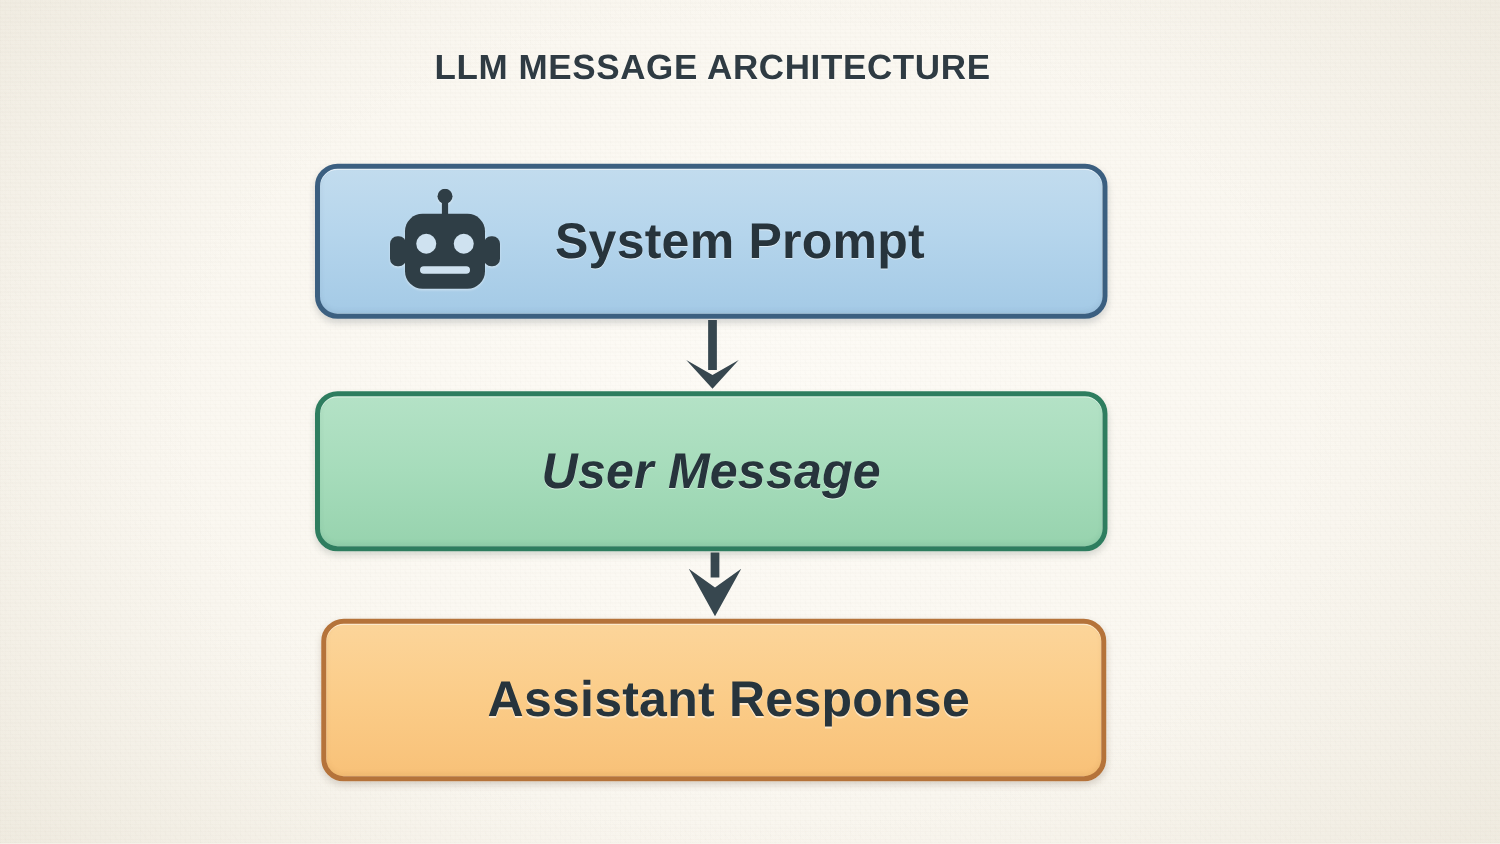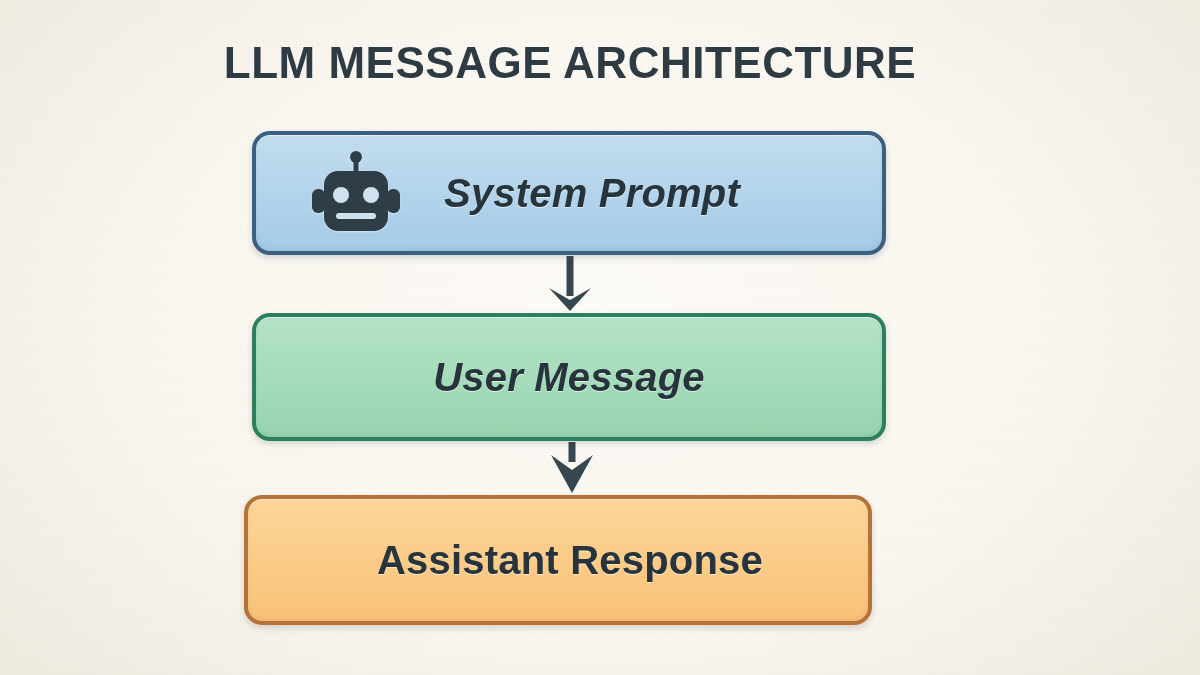--- a/index.html
+++ b/index.html
@@ -44,21 +44,21 @@
     background: radial-gradient(ellipse 760px 520px at 50% 48%, rgba(0,0,0,0) 58%, rgba(125,110,85,.055) 100%);
   }
 
   
   #title {
     position: absolute;
     left: 0;
     top: 38px;
     width: 1140px;
     text-align: center;
-    font-size: 44px;
+    font-size: 28px;
     font-weight: bold;
     letter-spacing: .5px;
     color: #2f3b43;
     text-shadow: 0 1px 0 rgba(255,255,255,.65);
     white-space: nowrap;
     z-index: 4;
   }
 
   
   .node {
@@ -87,40 +87,40 @@
     height: 124px;
     border: 4px solid #3b5f80;
     background: linear-gradient(180deg, #c2dcee 0%, #b5d5ec 45%, #a4cae6 100%);
     box-shadow:
       0 3px 6px rgba(60,70,80,.20),
       inset 0 1px 0 rgba(255,255,255,.55),
       inset 0 -2px 4px rgba(70,100,130,.12);
     justify-content: flex-start;
     padding-left: 44px;
   }
-  #node-system .label { margin-left: 32px; font-style: italic; }
+  #node-system .label { margin-left: 32px; }
 
   
   #node-user {
     left: 252px;
     top: 313px;
     width: 634px;
     height: 128px;
     border: 4px solid #2e7d5f;
     background: linear-gradient(180deg, #b4e2c6 0%, #a6dcbb 50%, #97d3ae 100%);
     box-shadow:
       0 3px 6px rgba(60,80,70,.20),
       inset 0 1px 0 rgba(255,255,255,.50),
       inset 0 -2px 4px rgba(40,110,85,.10);
     font-style: italic;
   }
 
   
   #node-assistant {
-    left: 244px;
+    left: 257px;
     top: 495px;
     width: 628px;
     height: 130px;
     border: 4px solid #b5733a;
     background: linear-gradient(180deg, #fcd59a 0%, #fbcc88 50%, #f8c178 100%);
     box-shadow:
       0 3px 6px rgba(90,70,50,.20),
       inset 0 1px 0 rgba(255,255,255,.50),
       inset 0 -2px 4px rgba(150,95,40,.10);
     padding-left: 24px;

